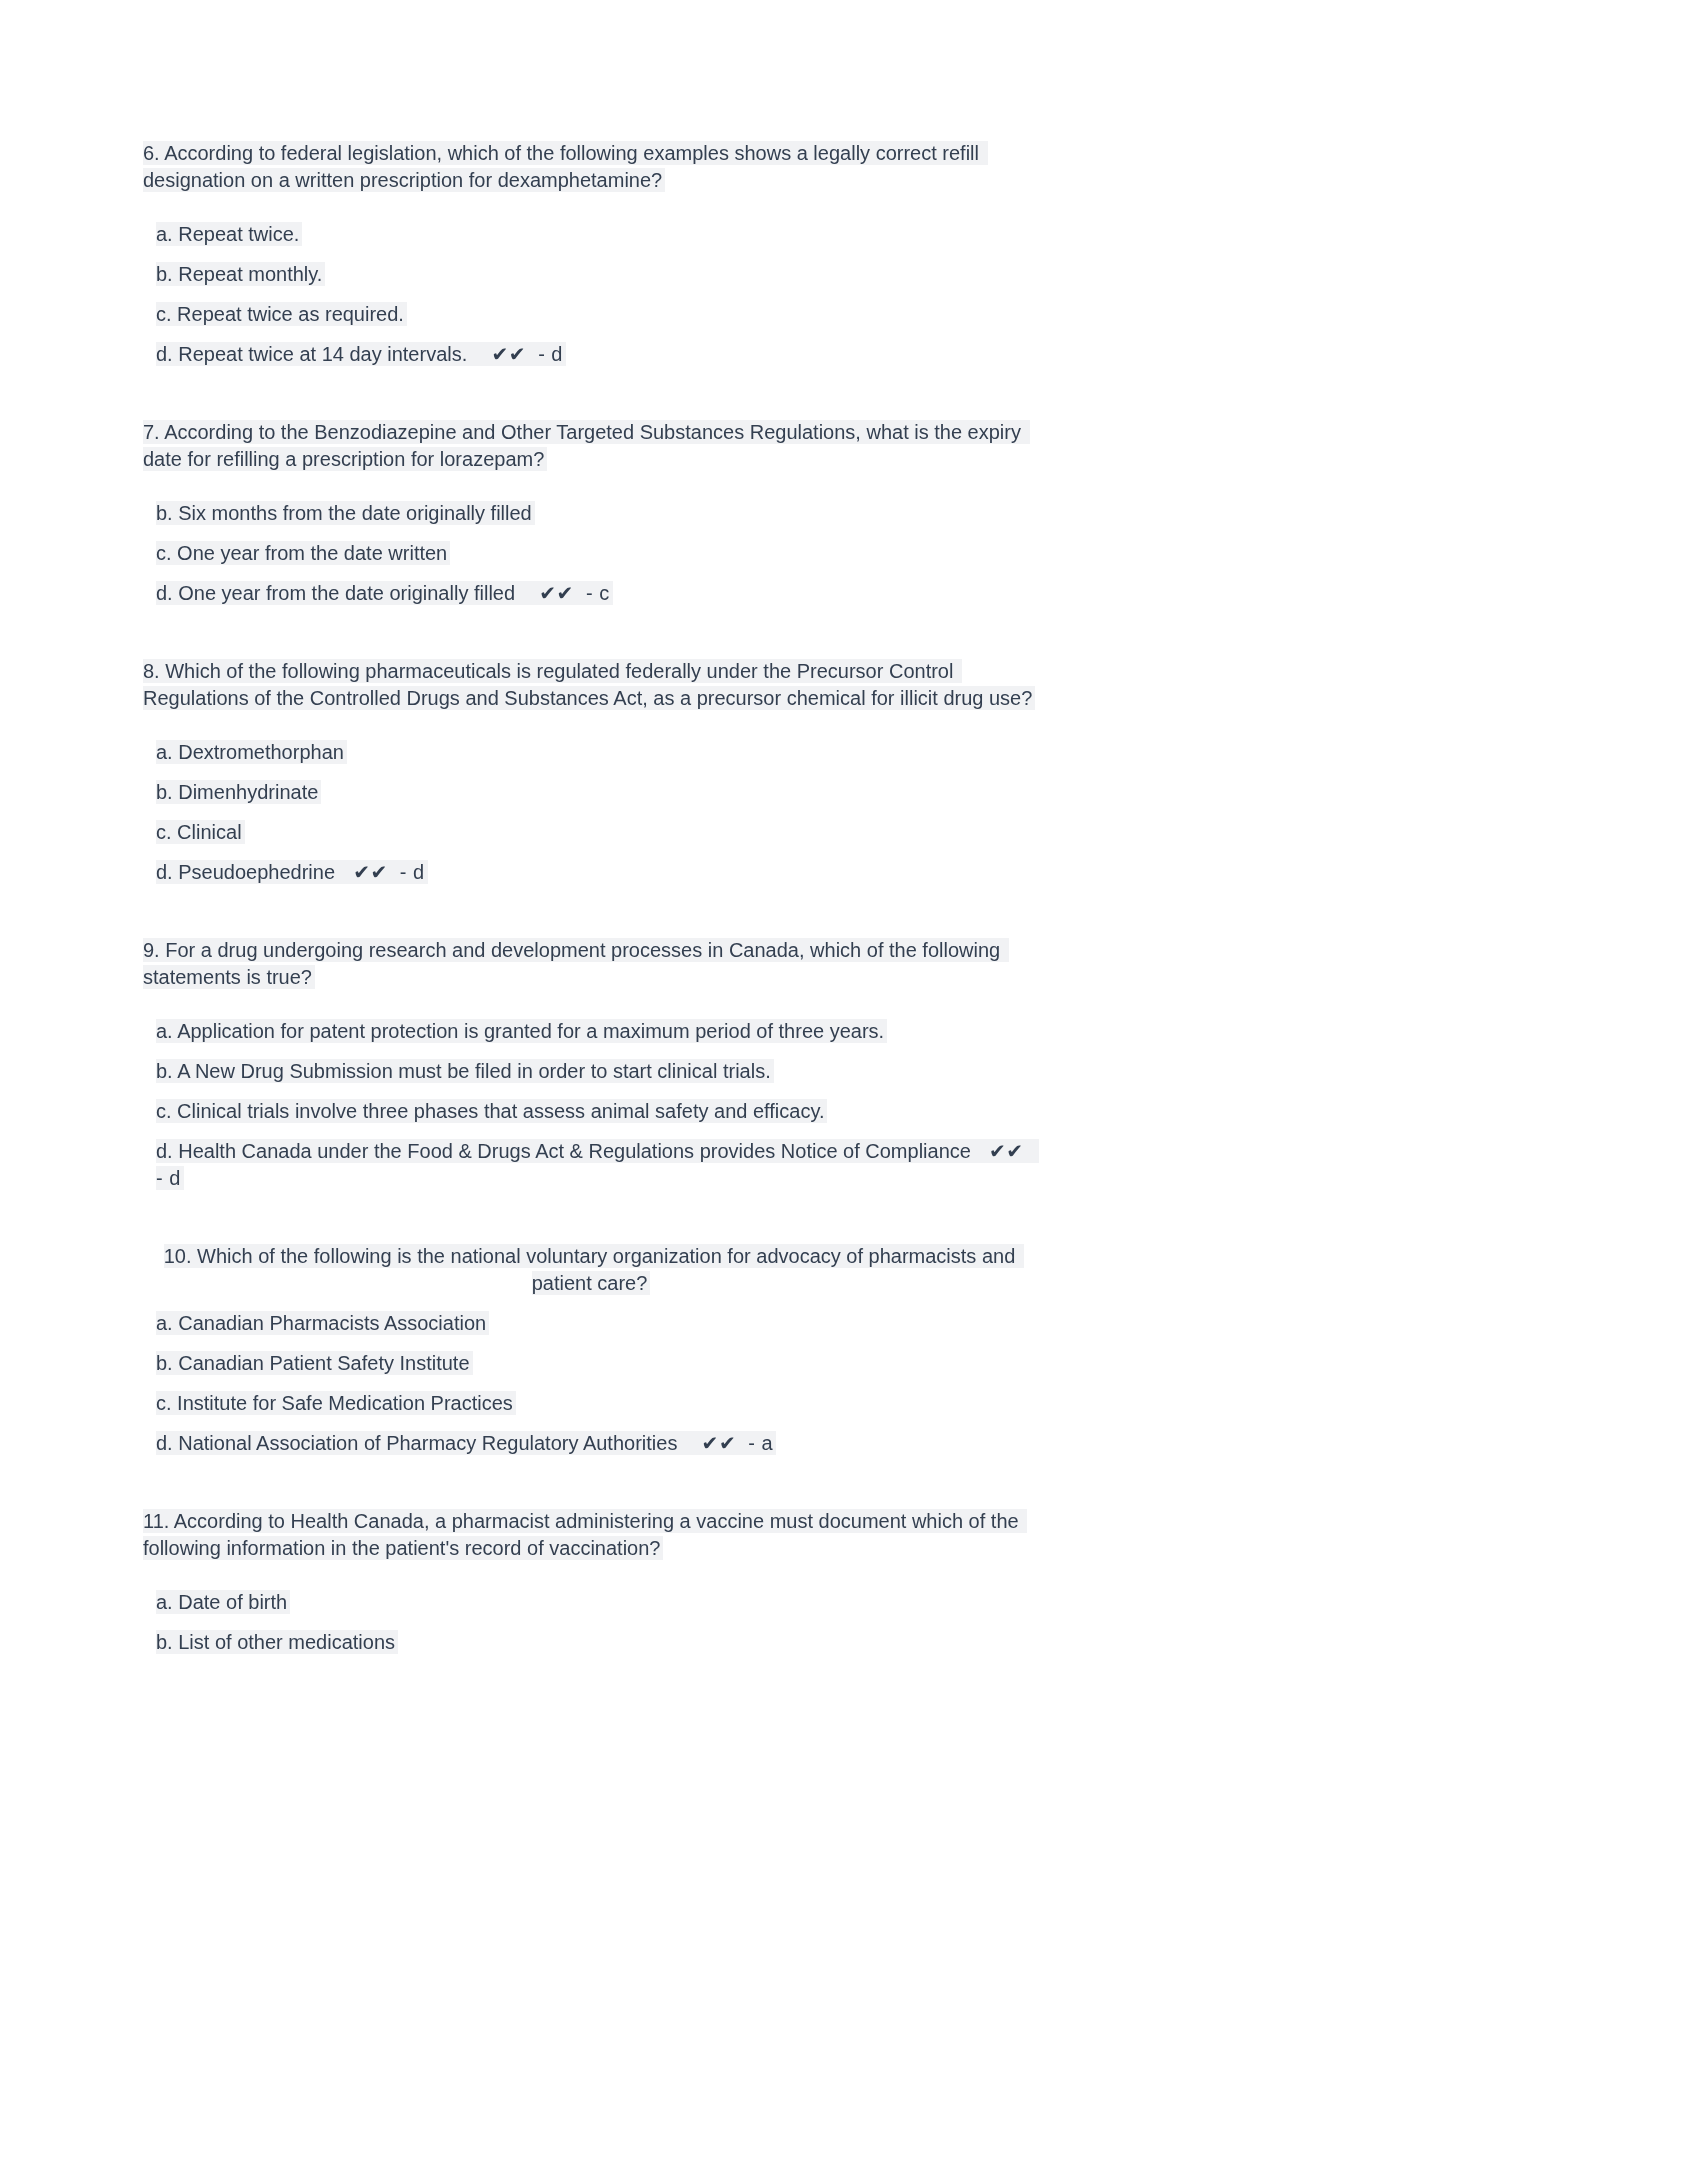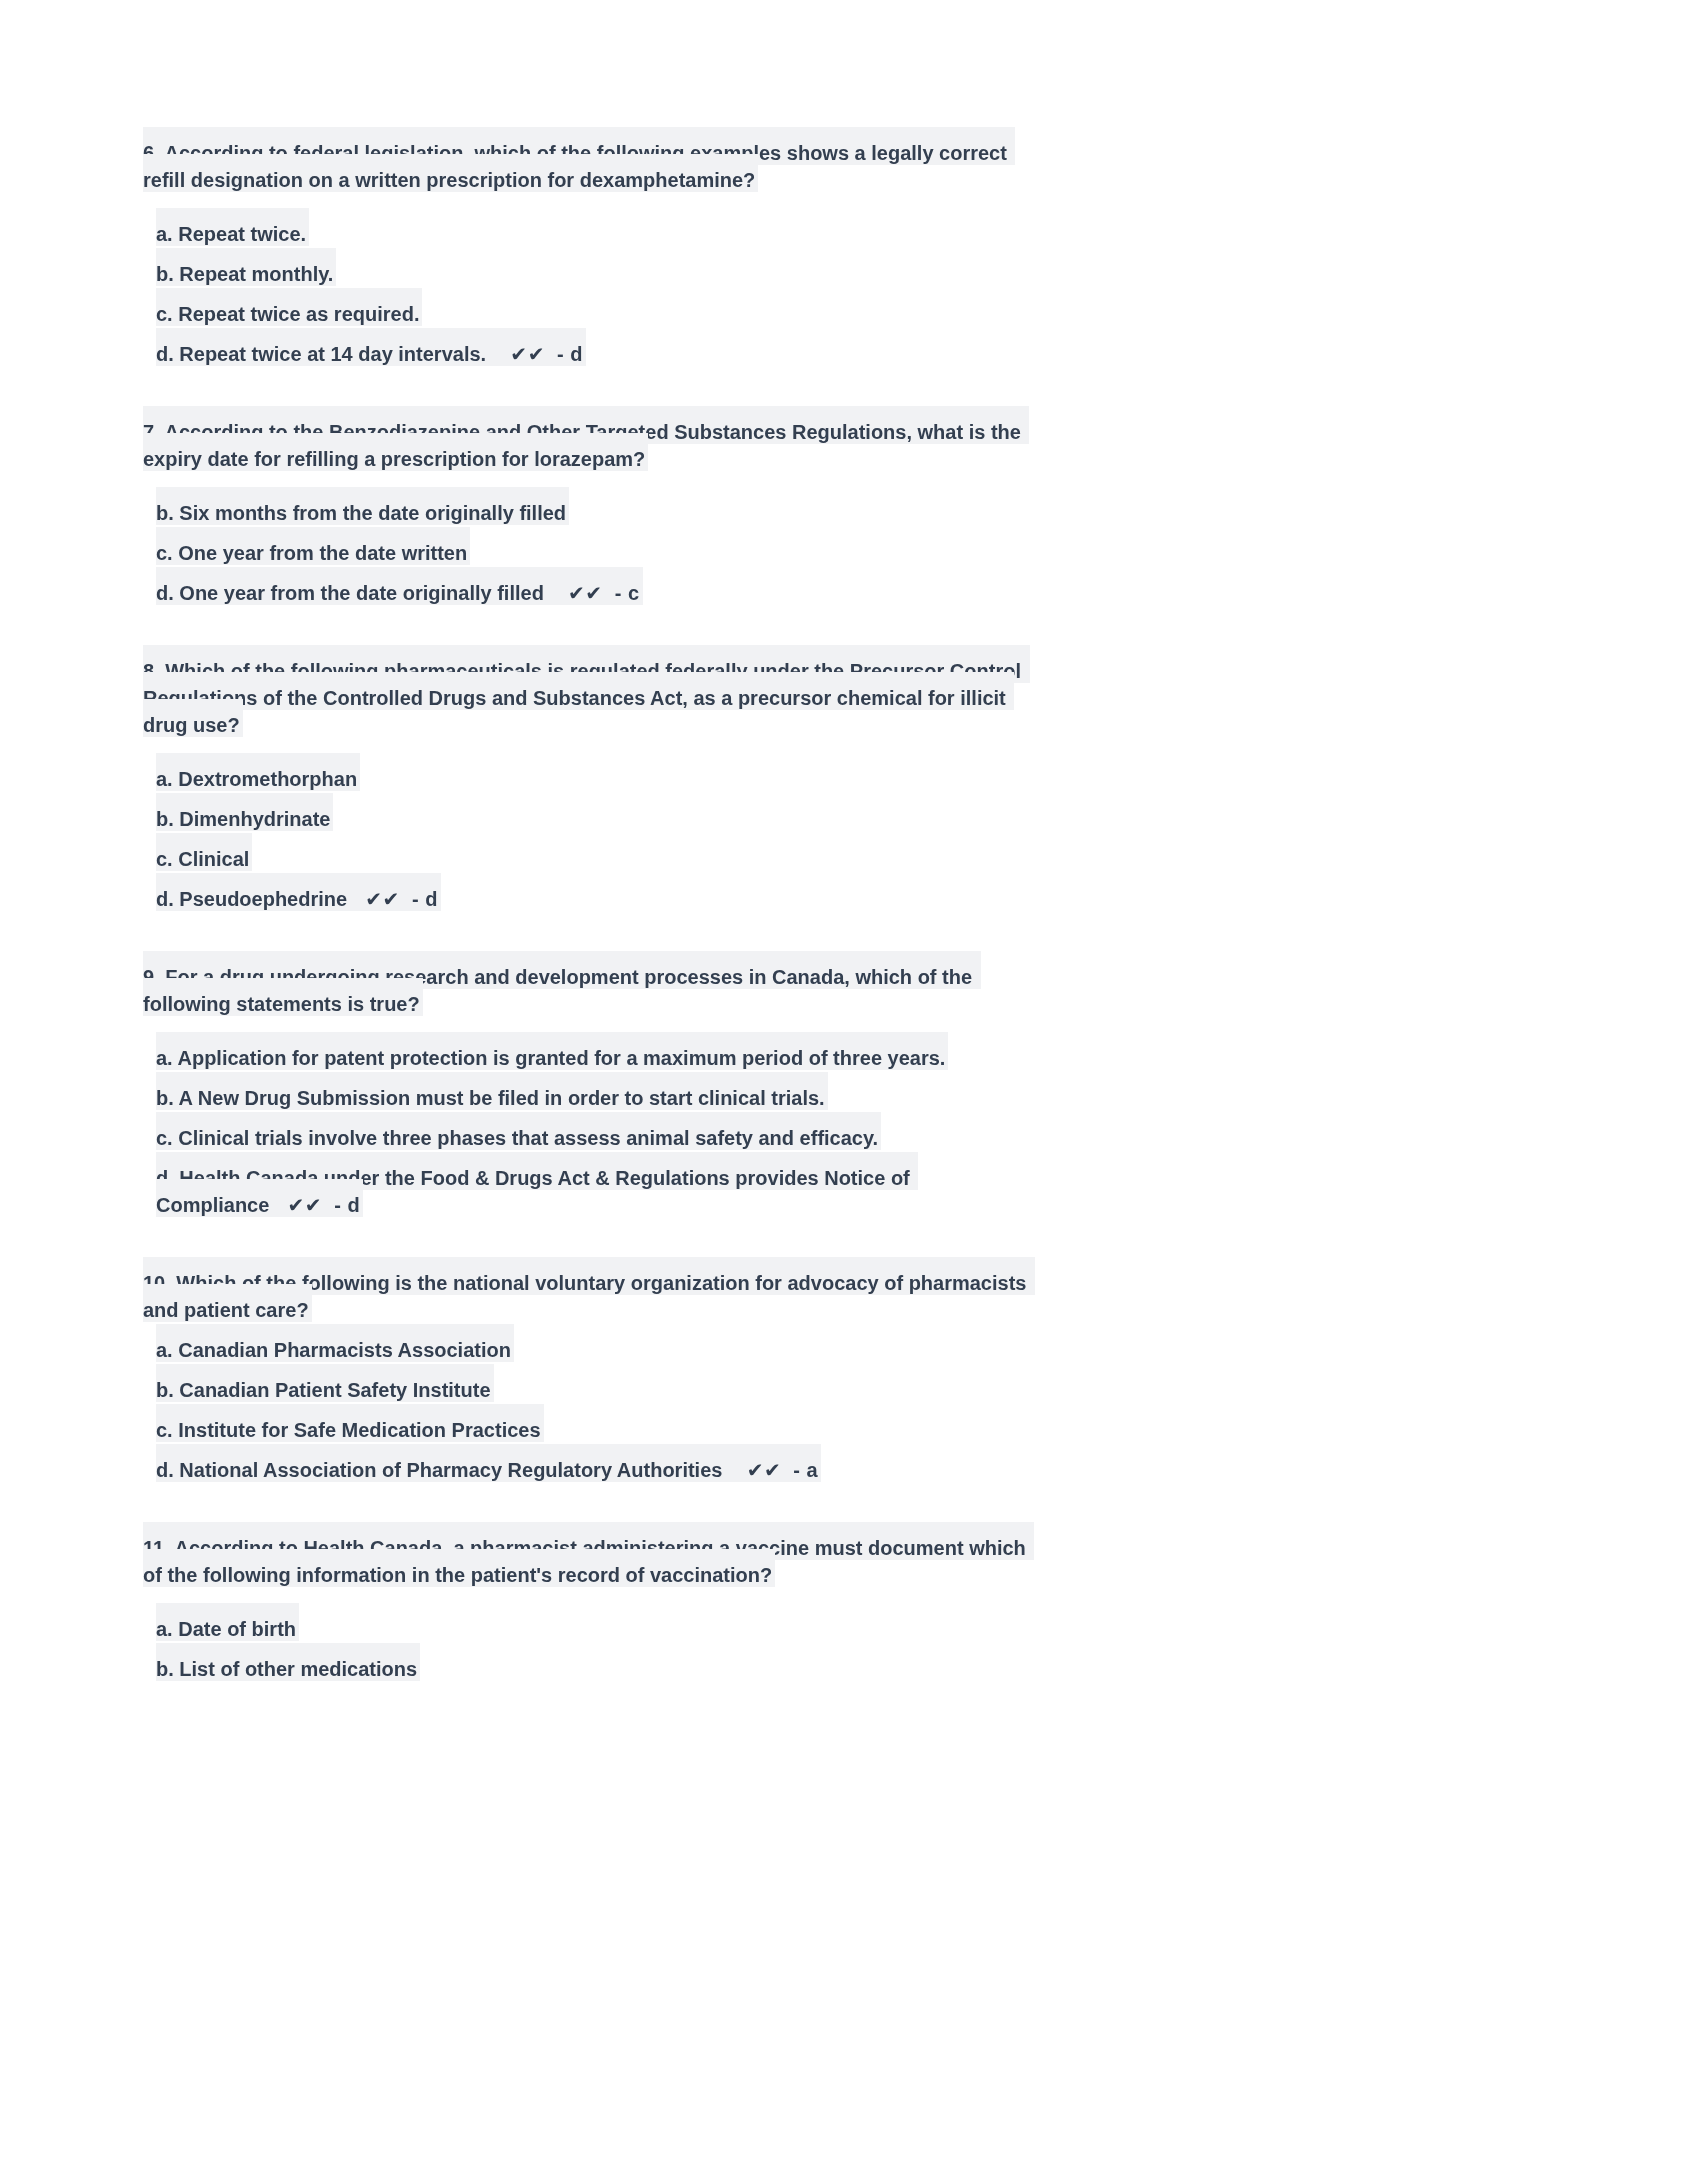--- a/index.html
+++ b/index.html
@@ -26,28 +26,27 @@
   .content {
     position: absolute;
     top: 140px;
     left: 143px;
     width: 896px;
     font-size: 20px;
     line-height: 27px;
   }
   .q-block { margin: 0 0 51px 0; }
   .q-text { margin: 0 0 27px 0; }
-  .q-text.tight { margin-bottom: 8px; }
+  .q-text.tight { margin-bottom: 8px; text-align: center; }
   .hl {
     background: var(--hl);
     white-space: pre-wrap;
-    padding: 15px 3px 1px 0;
+    padding: 1px 3px 1px 0;
     -webkit-box-decoration-break: clone;
     box-decoration-break: clone;
-    font-weight: bold;
   }
   .options .line { margin: 13px; }
   .ans { letter-spacing: 0.5px; }
   .ans:empty { display: none; }
 </style>
 </head>
 <body>
 
 <div class="page">
   <div class="content">

